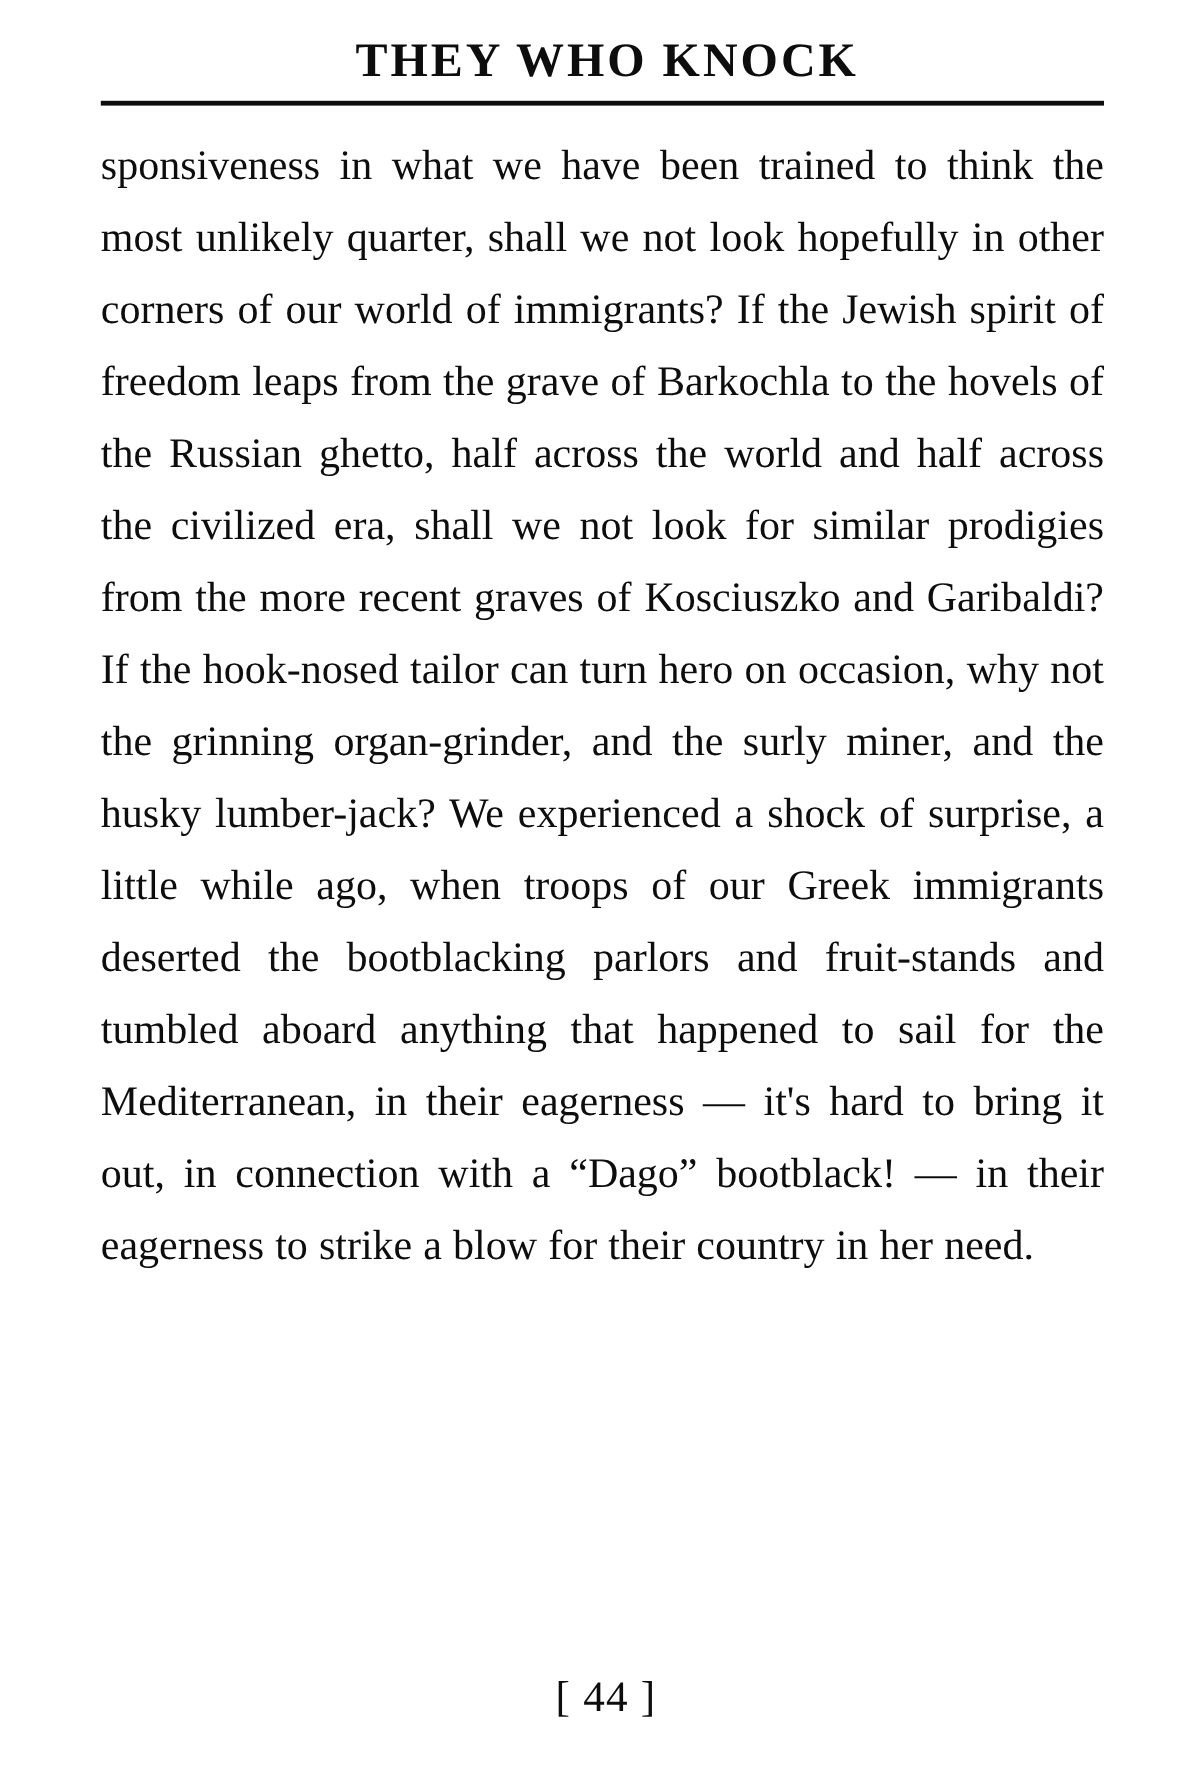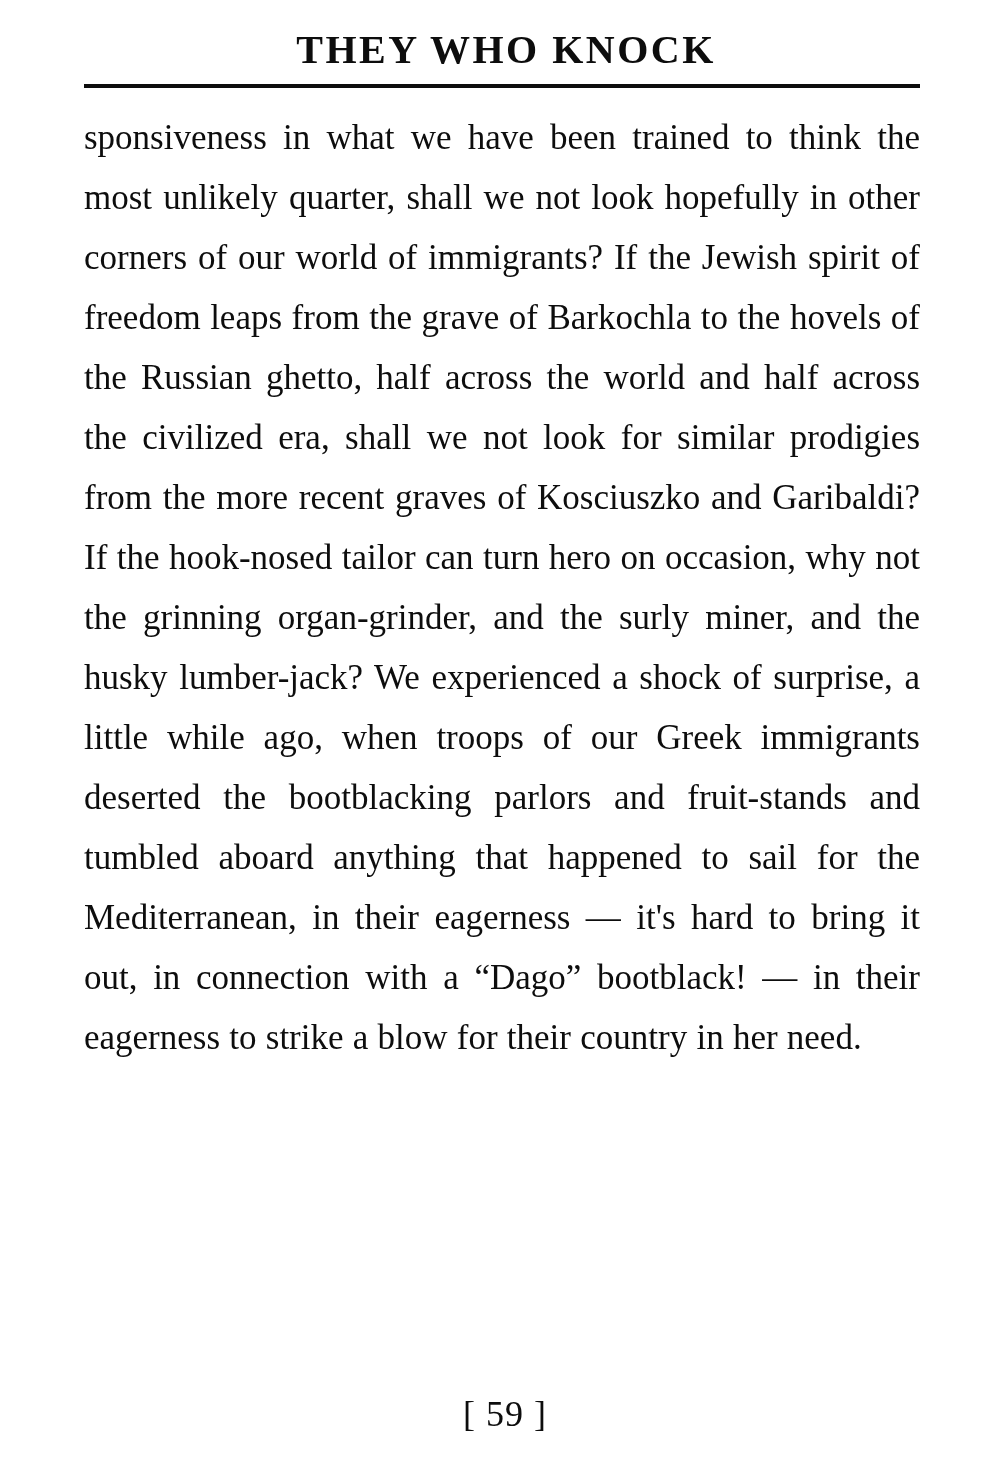--- a/index.html
+++ b/index.html
@@ -68,15 +68,15 @@
 <div class="page">
 
   <div class="running-head">THEY WHO KNOCK</div>
 
   <hr class="head-rule">
 
   <div class="body-text">
     <p>sponsiveness in what we have been trained to think the most unlikely quarter, shall we not look hopefully in other corners of our world of immigrants? If the Jewish spirit of freedom leaps from the grave of Barkochla to the hovels of the Russian ghetto, half across the world and half across the civilized era, shall we not look for similar prodigies from the more recent graves of Kosciuszko and Garibaldi? If the hook-nosed tailor can turn hero on occasion, why not the grinning organ-grinder, and the surly miner, and the husky lumber-jack? We experienced a shock of surprise, a little while ago, when troops of our Greek immigrants deserted the bootblacking parlors and fruit-stands and tumbled aboard anything that happened to sail for the Mediterranean, in their eagerness — it's hard to bring it out, in connection with a “Dago” bootblack! — in their eagerness to strike a blow for their country in her need.</p>
   </div>
 
-  <div class="folio">[ 59 ]</div>
+  <div class="folio">[ 44 ]</div>
 
 </div>
 
 </body></html>

